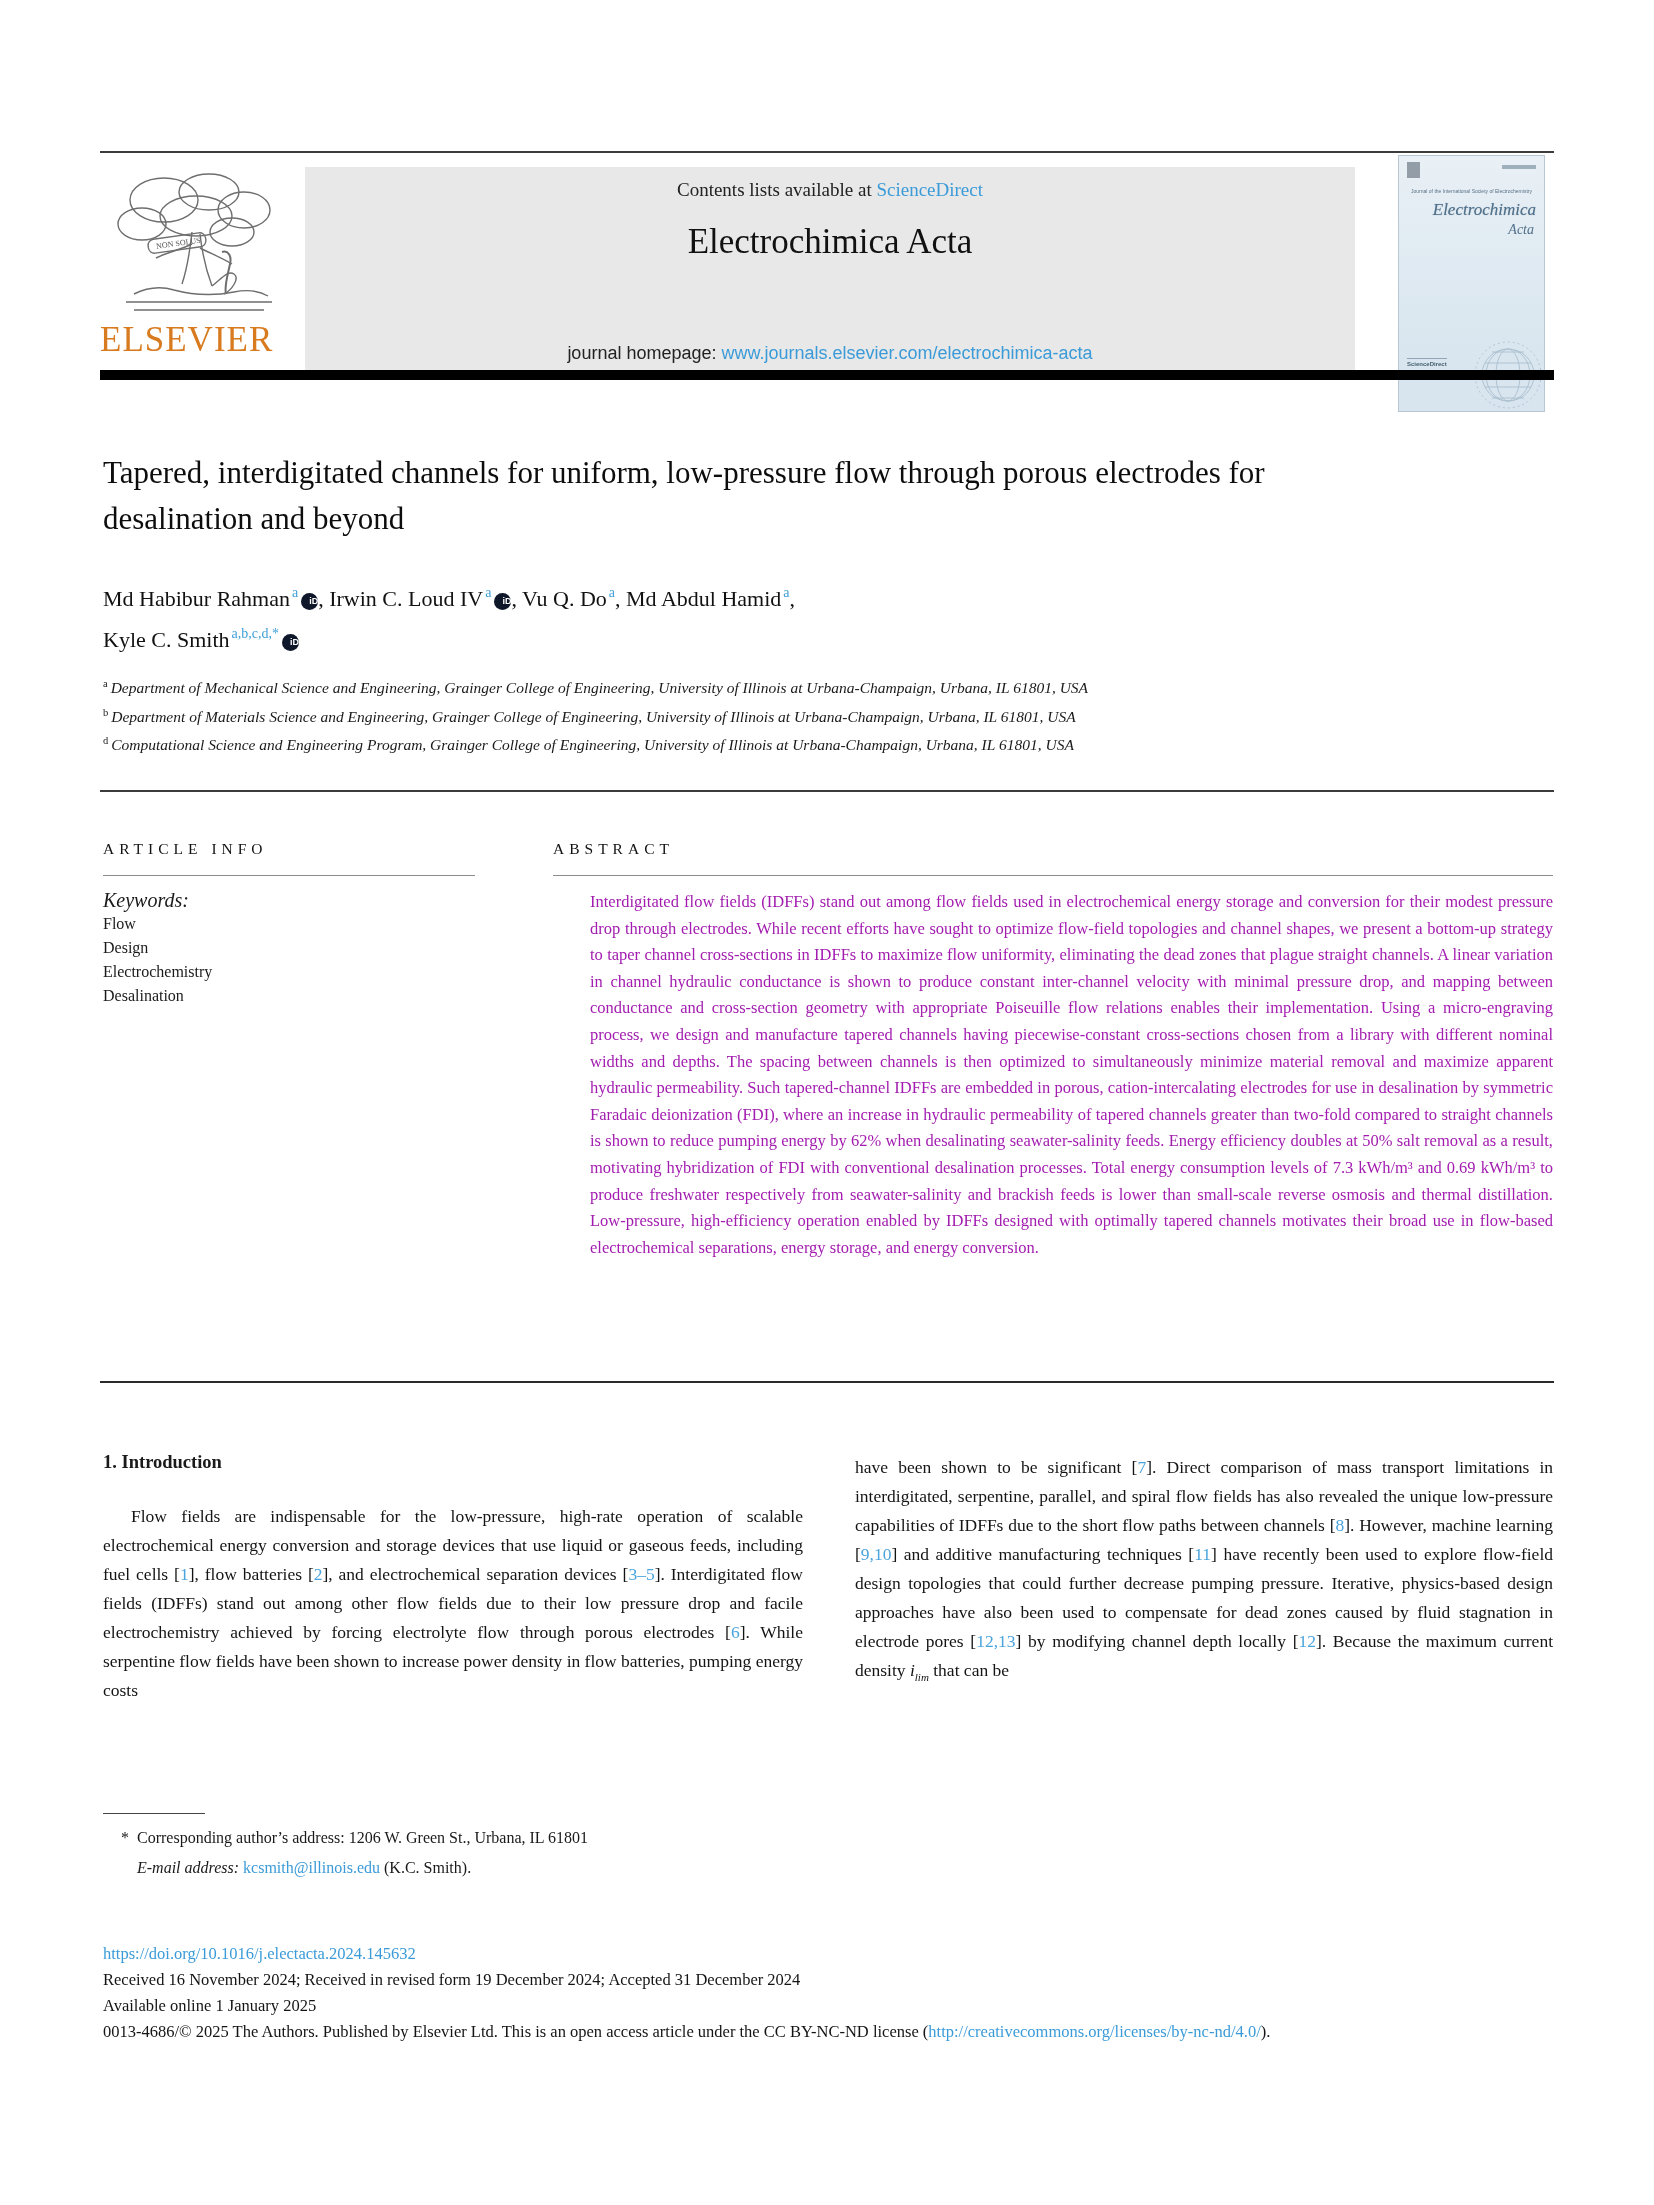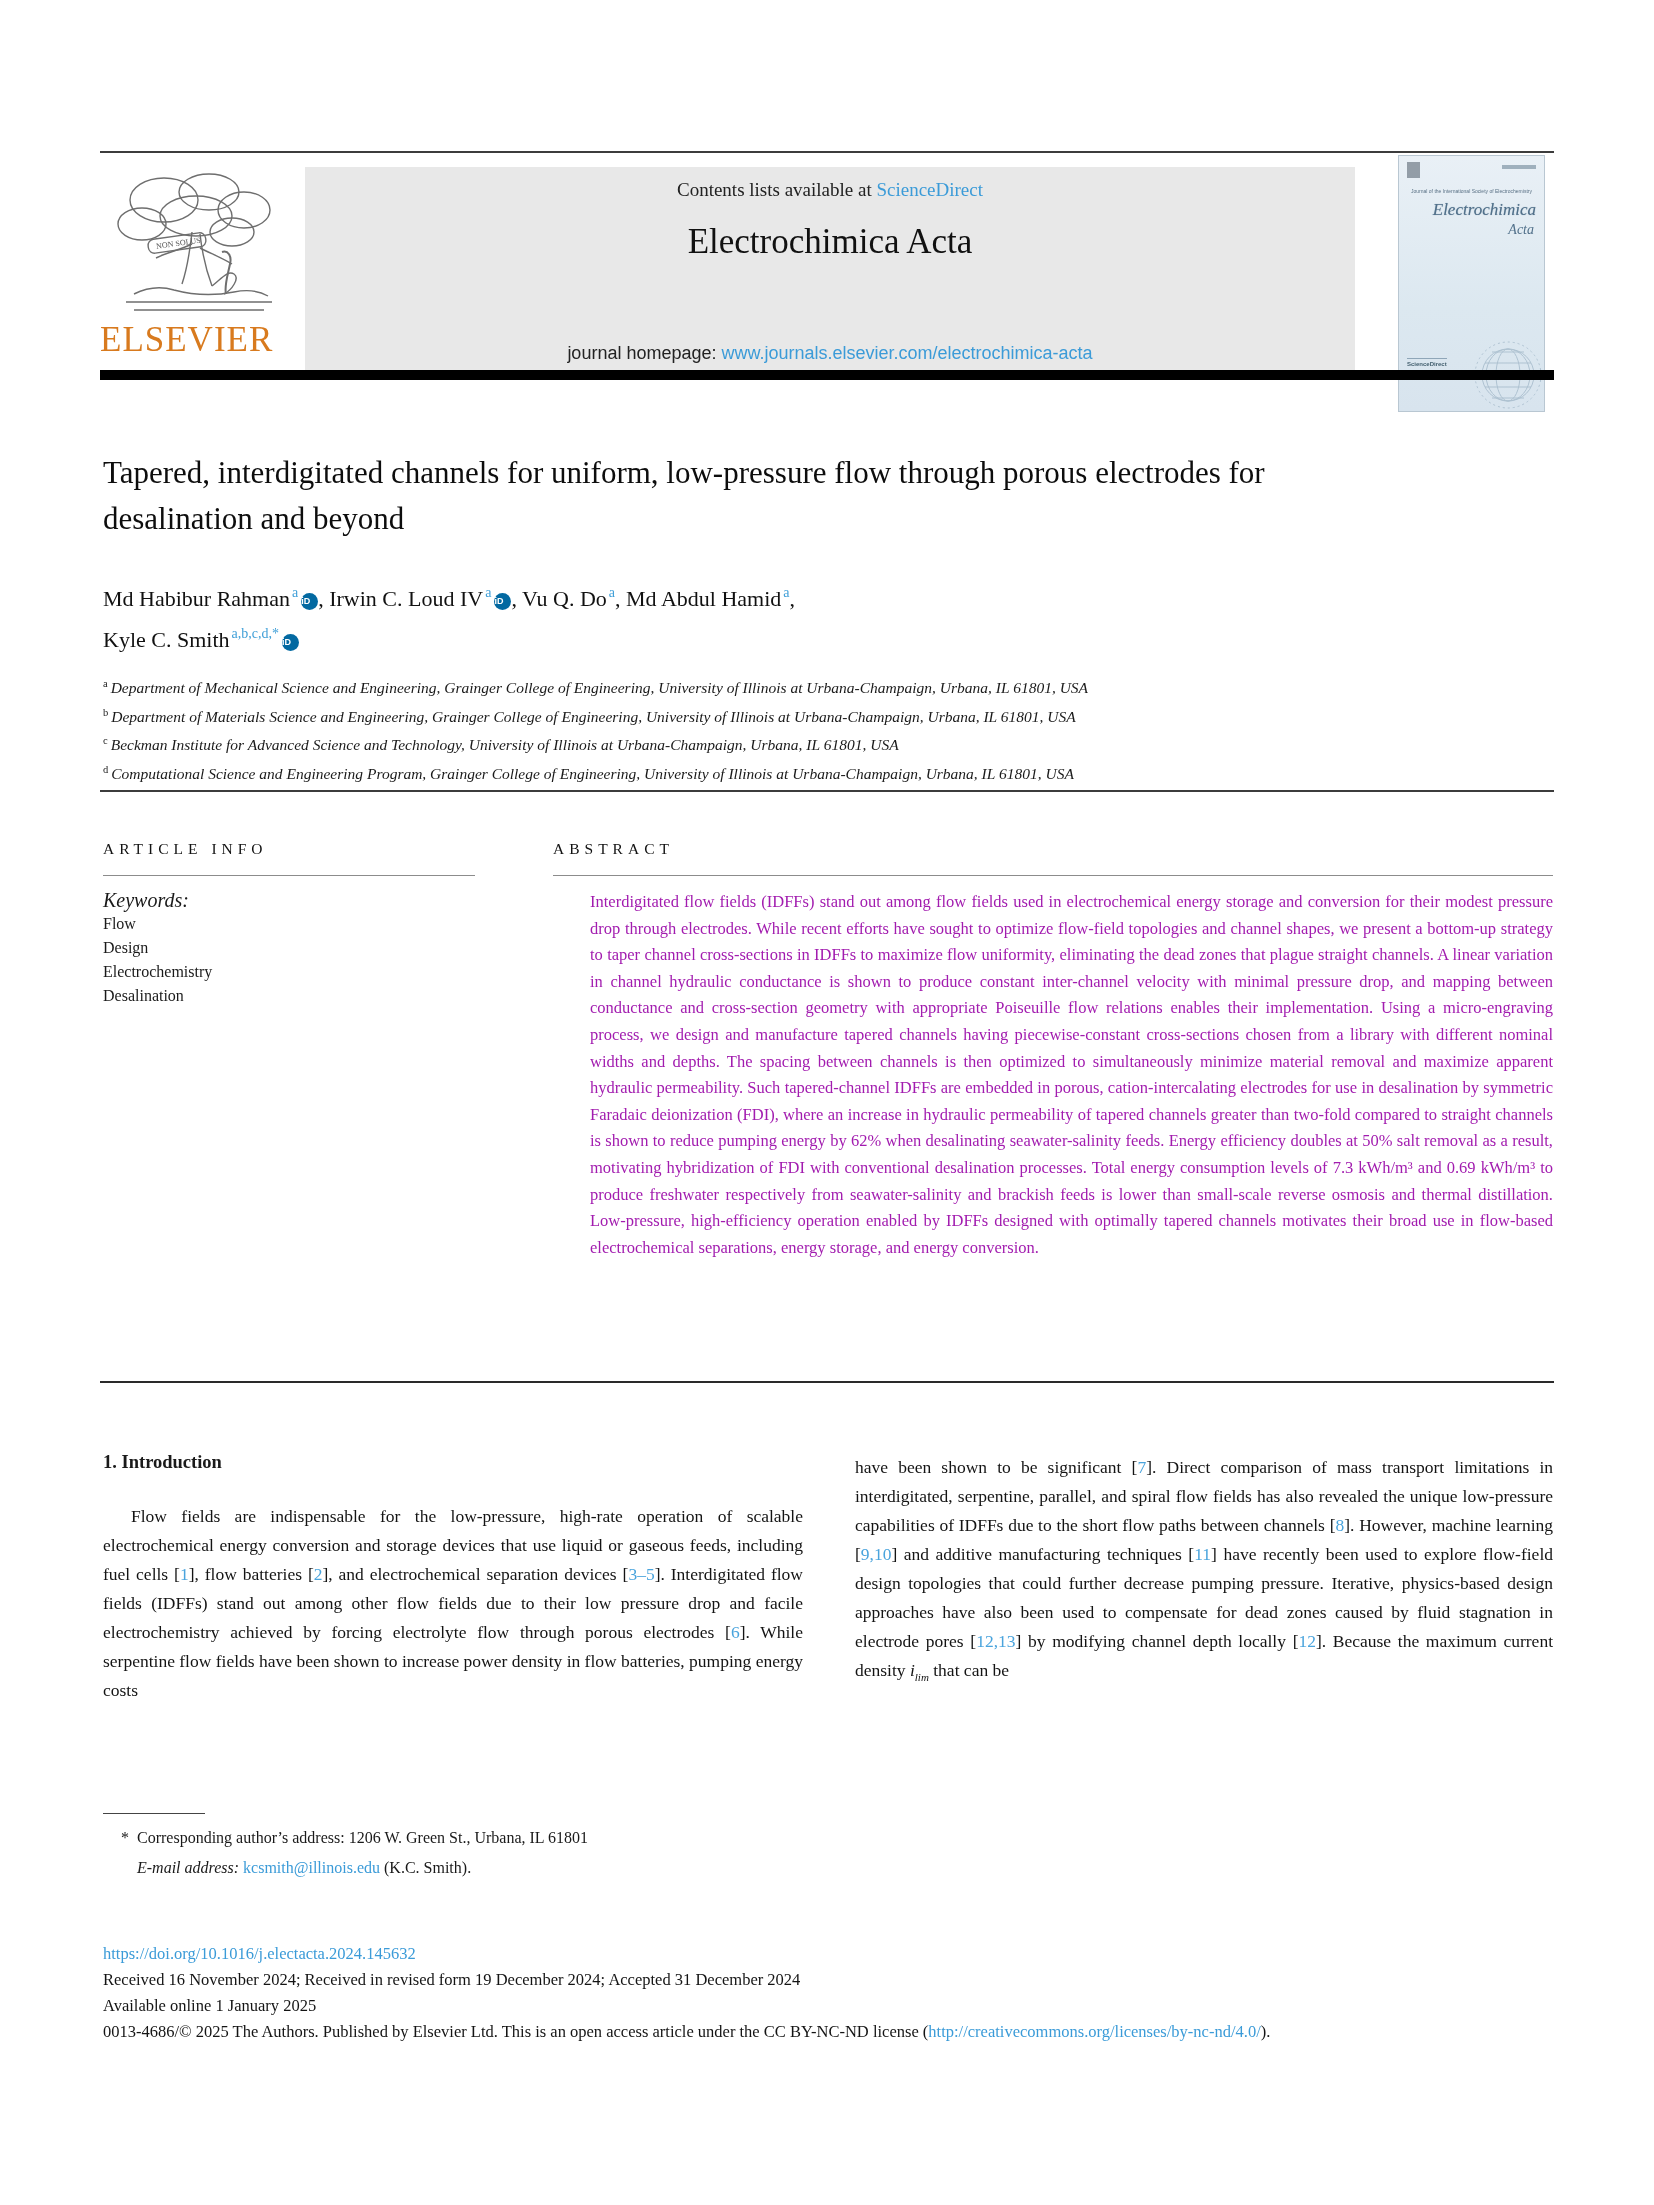--- a/index.html
+++ b/index.html
@@ -43,22 +43,22 @@
   .cover-sd{position:absolute;left:8px;bottom:44px;font-size:6px;font-weight:bold;color:#44606f;
             font-family:"Liberation Sans",sans-serif;border-top:1px solid #8fa6b8;padding-top:2px;}
   .cover-globe{position:absolute;right:2px;bottom:2px;opacity:.55;}
 
   .blackbar{position:absolute;left:100px;top:370px;width:1454px;height:10px;background:#000;}
 
   
   .title{position:absolute;left:103px;top:450px;width:1190px;font-size:31px;line-height:46px;color:#0d0d0d;}
   .authors{position:absolute;left:103px;top:580px;width:1300px;font-size:22px;line-height:38px;color:#111;}
   .author-sup{color:#3f9fd8;font-size:14px;position:relative;top:-9px;margin-left:2px;}
-  .orcid{display:inline-block;width:17px;height:17px;border-radius:50%;background:#0369a1;color:#fff;
-         font-family:"Liberation Sans",sans-serif;font-size:9px;font-weight:bold;text-align:left;
+  .orcid{display:inline-block;width:17px;height:17px;border-radius:50%;background:#0f172a;color:#fff;
+         font-family:"Liberation Sans",sans-serif;font-size:9px;font-weight:bold;text-align:right;
          line-height:17px;margin-left:3px;position:relative;top:-2px;}
 
   .affils{position:absolute;left:103px;top:672px;width:1400px;font-size:15.5px;line-height:24.5px;}
   .affil i{font-style:italic;}
   .affil sup{font-size:10.5px;margin-right:3px;font-style:normal;}
 
   
   .info-col{position:absolute;left:103px;top:840px;width:372px;}
   .abs-col{position:absolute;left:553px;top:840px;width:1000px;}
   .sec-head{font-size:15.5px;letter-spacing:5px;color:#111;}
@@ -145,21 +145,20 @@
 
   <div class="blackbar"></div>
 
   <div class="title">Tapered, interdigitated channels for uniform, low-pressure flow through porous electrodes for desalination and beyond</div>
 
   <div class="authors" id="authors"><span>Md Habibur Rahman</span><span class="author-sup">a</span><span class="orcid">iD</span>, <span>Irwin C. Loud IV</span><span class="author-sup">a</span><span class="orcid">iD</span>, <span>Vu Q. Do</span><span class="author-sup">a</span>, <span>Md Abdul Hamid</span><span class="author-sup">a</span>,<br><span>Kyle C. Smith</span><span class="author-sup">a,b,c,d,*</span><span class="orcid">iD</span></div>
 
   <div class="affils" id="affils">
       <div class="affil"><sup>a</sup><i>Department of Mechanical Science and Engineering, Grainger College of Engineering, University of Illinois at Urbana-Champaign, Urbana, IL 61801, USA</i></div>
       <div class="affil"><sup>b</sup><i>Department of Materials Science and Engineering, Grainger College of Engineering, University of Illinois at Urbana-Champaign, Urbana, IL 61801, USA</i></div>
-      <div class="affil"><sup>c</sup><i>Beckman Institute for Advanced Science and Technology, University of Illinois at Urbana-Champaign, Urbana, IL 61801, USA</i></div>
       <div class="affil"><sup>d</sup><i>Computational Science and Engineering Program, Grainger College of Engineering, University of Illinois at Urbana-Champaign, Urbana, IL 61801, USA</i></div>
     </div>
 
   <div class="rule rule-affil"></div>
 
   <div class="info-col">
     <div class="sec-head">ARTICLE INFO</div>
     <div class="hairline"></div>
     <div class="kw-label">Keywords:</div>
     <div id="keywords">

